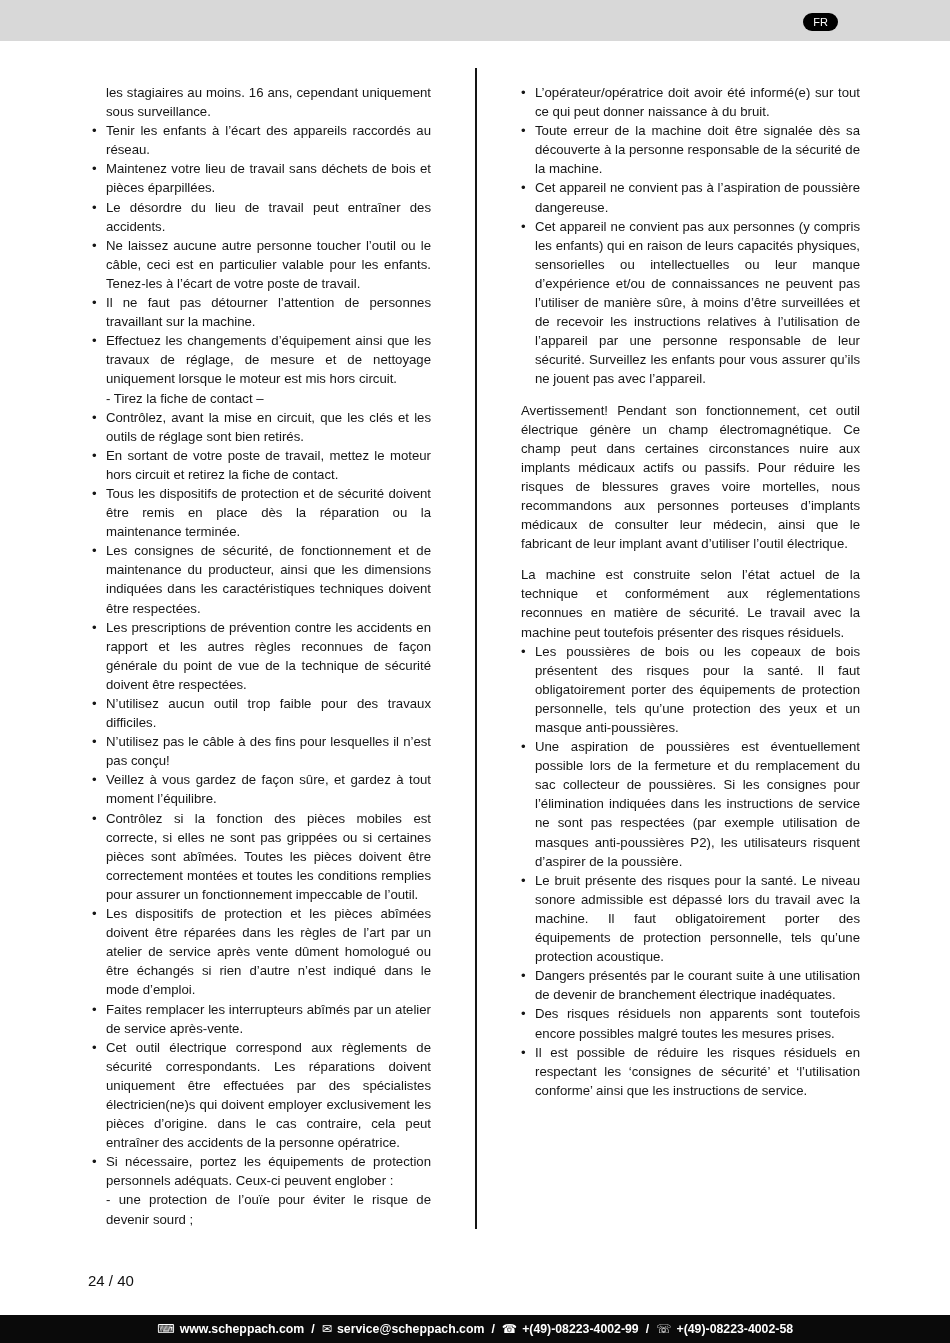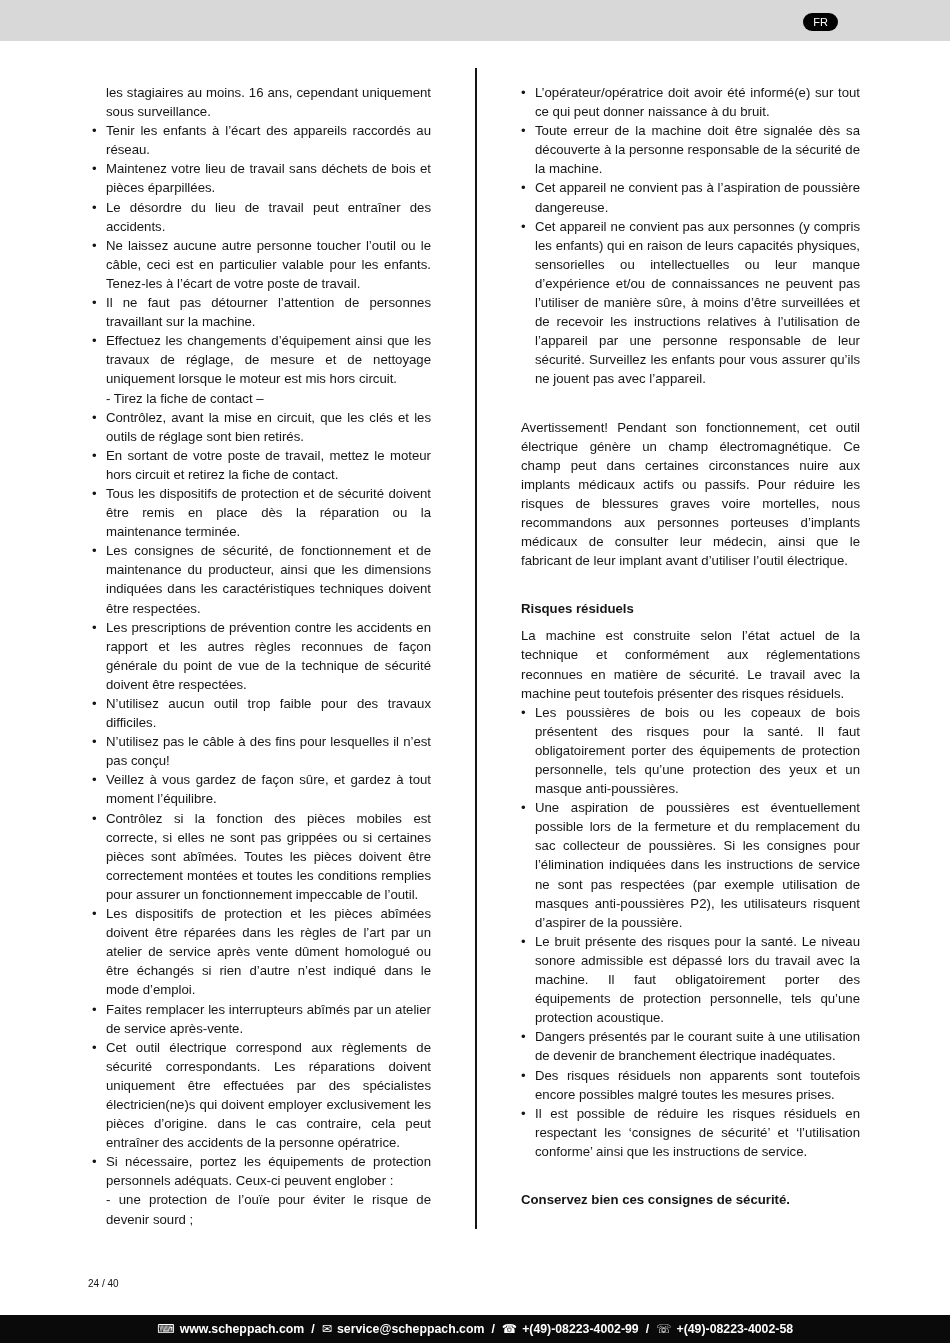--- a/index.html
+++ b/index.html
@@ -40,27 +40,27 @@
     width: 2px;
     background: #151515;
     margin: 0 44px;
     flex: 0 0 2px;
   }
   .block.cont { padding-left: 14px; text-align: justify; }
   .block.bullet { display: flex; }
   .block.bullet .marker { flex: 0 0 14px; width: 14px; }
   .block.bullet .btext { flex: 1; text-align: justify; white-space: pre-line; hyphens: auto; }
   .block.para { text-align: justify; }
-  .block.para, .block.heading, .block.bold { margin-top: 29px; }
+  .block.para, .block.heading, .block.bold { margin-top: 12px; }
   .block.heading + .block.para { margin-top: 8px; }
   .block.heading { font-weight: bold; }
   .block.bold { font-weight: bold; }
   .page-number {
     position: absolute; left: 88px; bottom: 54px;
-    font-size: 10px; color: #111;
+    font-size: 15px; color: #111;
   }
   .footer-bar {
     position: absolute; bottom: 0; left: 0;
     width: 950px; height: 28px;
     background: #0a0a0a; color: #ffffff;
     display: flex; align-items: center; justify-content: center;
     font-size: 12.3px; font-weight: bold;
     white-space: nowrap;
   }
   .ficon { margin-right: 5px; font-weight: normal; }
@@ -167,21 +167,20 @@
       </div>
       <div class="block bullet">
         <span class="marker">•</span>
         <span class="btext">Cet appareil ne convient pas à l’aspiration de poussière dangereuse.</span>
       </div>
       <div class="block bullet">
         <span class="marker">•</span>
         <span class="btext">Cet appareil ne convient pas aux personnes (y compris les enfants) qui en raison de leurs capacités physiques, sensorielles ou intellectuelles ou leur manque d’expérience et/ou de connaissances ne peuvent pas l’utiliser de manière sûre, à moins d’être surveillées et de recevoir les instructions relatives à l’utilisation de l’appareil par une personne responsable de leur sécurité. Surveillez les enfants pour vous assurer qu’ils ne jouent pas avec l’appareil.</span>
       </div>
       <div class="block para">Avertissement! Pendant son fonctionnement, cet outil électrique génère un champ électromagnétique. Ce champ peut dans certaines circonstances nuire aux implants médicaux actifs ou passifs. Pour réduire les risques de blessures graves voire mortelles, nous recommandons aux personnes porteuses d’implants médicaux de consulter leur médecin, ainsi que le fabricant de leur implant avant d’utiliser l’outil électrique.</div>
-      <div class="block heading">Risques résiduels</div>
       <div class="block para">La machine est construite selon l’état actuel de la technique et conformément aux réglementations reconnues en matière de sécurité. Le travail avec la machine peut toutefois présenter des risques résiduels.</div>
       <div class="block bullet">
         <span class="marker">•</span>
         <span class="btext">Les poussières de bois ou les copeaux de bois présentent des risques pour la santé. Il faut obligatoirement porter des équipements de protection personnelle, tels qu’une protection des yeux et un masque anti-poussières.</span>
       </div>
       <div class="block bullet">
         <span class="marker">•</span>
         <span class="btext">Une aspiration de poussières est éventuellement possible lors de la fermeture et du remplacement du sac collecteur de poussières. Si les consignes pour l’élimination indiquées dans les instructions de service ne sont pas respectées (par exemple utilisation de masques anti-poussières P2), les utilisateurs risquent d’aspirer de la poussière.</span>
       </div>
       <div class="block bullet">
@@ -193,21 +192,20 @@
         <span class="btext">Dangers présentés par le courant suite à une utilisation de devenir de branchement électrique inadéquates.</span>
       </div>
       <div class="block bullet">
         <span class="marker">•</span>
         <span class="btext">Des risques résiduels non apparents sont toutefois encore possibles malgré toutes les mesures prises.</span>
       </div>
       <div class="block bullet">
         <span class="marker">•</span>
         <span class="btext">Il est possible de réduire les risques résiduels en respectant les ‘consignes de sécurité’ et ‘l’utilisation conforme’ ainsi que les instructions de service.</span>
       </div>
-      <div class="block bold">Conservez bien ces consignes de sécurité.</div>
     </div>
 </div>
 
 <div class="page-number">24 / 40</div>
 
 <div class="footer-bar">
     <span class="ficon">⌨</span>
     <span class="ftext">www.scheppach.com</span>
     <span class="fsep">/</span>
     <span class="ficon">✉</span>

